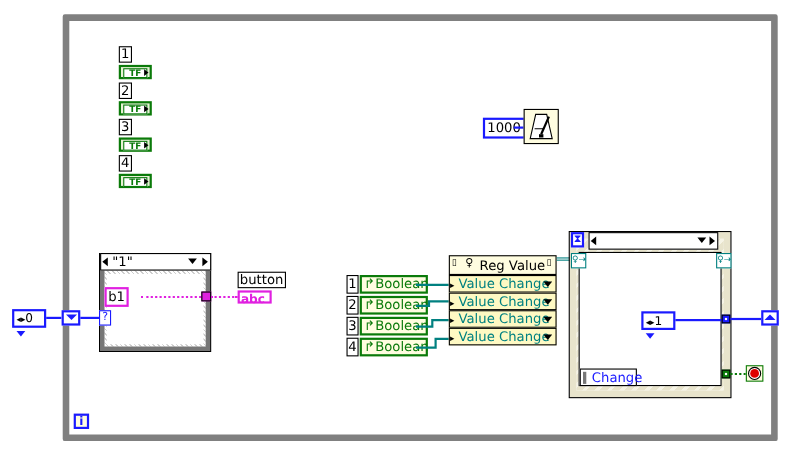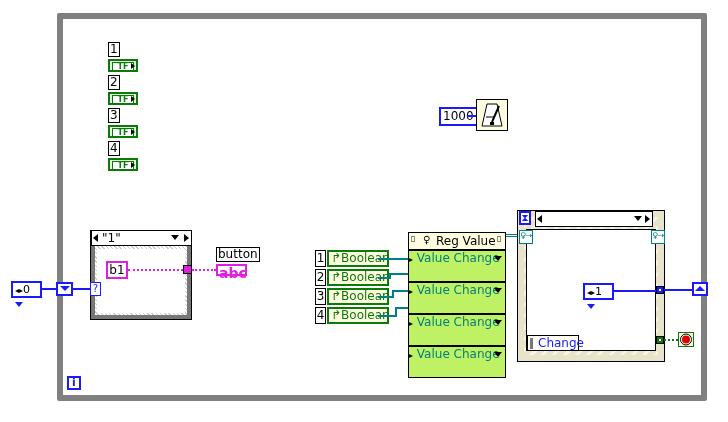--- a/index.html
+++ b/index.html
@@ -22,21 +22,21 @@
   .wire-green-dot { border-top:2px dotted #0a7a0a; height:0; }
   
   .case { left:91px; top:231px; width:100px; height:88px; border:4px solid #777; background:#fff; box-sizing:border-box;
           outline:1px solid #000; }
   .case-sel { left:91px; top:230px; width:101px; height:16px; background:#fff; border:1px solid #000; box-sizing:border-box; }
   .sel-text { font-size:12px; line-height:14px; }
   
   .evt { left:518px; top:211px; width:146px; height:150px; border:6px solid #e8e4cc; box-sizing:border-box; background:#fff; outline:1px solid #000; }
   .evt-inner { left:526px; top:229px; width:130px; height:122px; border:1px solid #000; background:#fff; box-sizing:border-box; }
   .regev { left:408px; top:232px; width:98px; height:18px; background:#fffde0; border:1px solid #000; box-sizing:border-box; }
-  .vc { width:98px; height:32px; background:#bef264; border:1px solid #000; box-sizing:border-box; color:#008080; font-size:12px; line-height:15px; }
+  .vc { width:98px; height:16px; background:#fef9c3; border:1px solid #000; box-sizing:border-box; color:#008080; font-size:12px; line-height:15px; }
   .bool-ctl { width:62px; height:17px; border:2px solid #0a7a0a; background:#fffde0; box-sizing:border-box; color:#0a7a0a; font-size:12px; line-height:13px; padding-left:2px; }
   .numtag { width:11px; height:17px; border:1px solid #000; background:#fff; box-sizing:border-box; font-size:12px; line-height:15px; text-align:center; }
   .dd-arrow { display:inline-block; width:0; height:0; border-top:5px solid #000; border-left:4px solid transparent; border-right:4px solid transparent; vertical-align:middle; }
   .tri-right { width:0; height:0; border-left:5px solid #000; border-top:4px solid transparent; border-bottom:4px solid transparent; }
   .tri-left { width:0; height:0; border-right:5px solid #000; border-top:4px solid transparent; border-bottom:4px solid transparent; }
 </style>
 </head>
 <body>
 
 <div class="abs loop"></div>
@@ -93,27 +93,27 @@
 <div class="abs case" style="background-image:repeating-linear-gradient(45deg,#fff 0 2px,#ccc 2px 3px);">
   <div style="position:absolute;left:2px;top:14px;right:2px;bottom:2px;background:#fff;"></div>
 </div>
 <div class="abs case-sel">
   <div class="abs tri-left" style="left:1px;top:3px;"></div>
   <span class="abs sel-text" style="left:10px;top:0;">"1"</span>
   <span class="abs dd-arrow" style="left:79px;top:4px;"></span>
   <div class="abs tri-right" style="left:92px;top:3px;"></div>
 </div>
 <div class="abs" style="left:90px;top:282px;width:9px;height:12px;border:1px solid #1a1aff;background:#fff;font-size:10px;line-height:11px;text-align:center;color:#1a1aff;">?</div>
-<div class="abs" style="left:106px;top:261px;width:22px;height:18px;border:2px solid #e020e0;background:#fff;box-sizing:border-box;font-size:12px;line-height:14px;text-align:center;">b1</div>
+<div class="abs" style="left:95px;top:261px;width:22px;height:18px;border:2px solid #e020e0;background:#fff;box-sizing:border-box;font-size:12px;line-height:14px;text-align:center;">b1</div>
 <div class="abs wire-pink" style="left:128px;top:269px;width:55px;"></div>
 <div class="abs" style="left:183px;top:265px;width:9px;height:9px;background:#e020e0;border:1px solid #000;box-sizing:border-box;"></div>
 <div class="abs wire-pink" style="left:192px;top:269px;width:24px;"></div>
 <div class="abs tag" style="left:216px;top:247px;">button</div>
 <div class="abs" style="left:216px;top:264px;width:31px;height:12px;border:2px solid #e020e0;background:#fff;box-sizing:border-box;">
-  <span style="position:absolute;left:1px;top:-1px;font-size:14px;font-weight:bold;color:#e020e0;">abc</span>
+  <span style="position:absolute;left:1px;top:-1px;font-size:11px;font-weight:bold;color:#e020e0;">abc</span>
 </div>
 
 <div class="abs" style="left:315px;top:250px;">
   <div style="position:relative;height:19px;">
     <div class="numtag" style="position:absolute;left:0;">1</div>
     <div class="bool-ctl" style="position:absolute;left:12px;"><span>↱</span><span>Boolean</span></div>
   </div>
   <div style="position:relative;height:19px;">
     <div class="numtag" style="position:absolute;left:0;">2</div>
     <div class="bool-ctl" style="position:absolute;left:12px;"><span>↱</span><span>Boolean</span></div>

